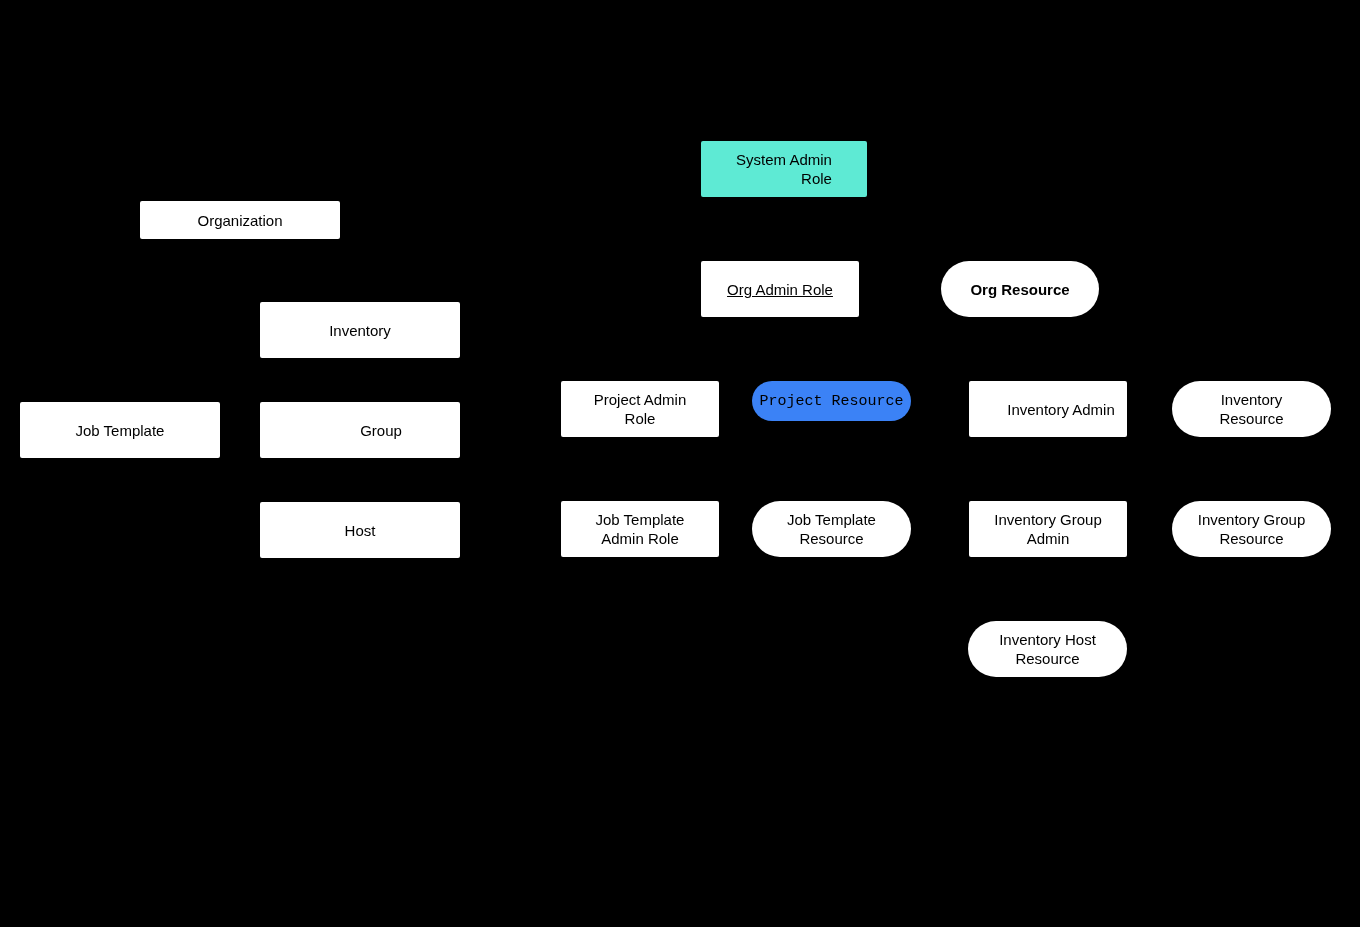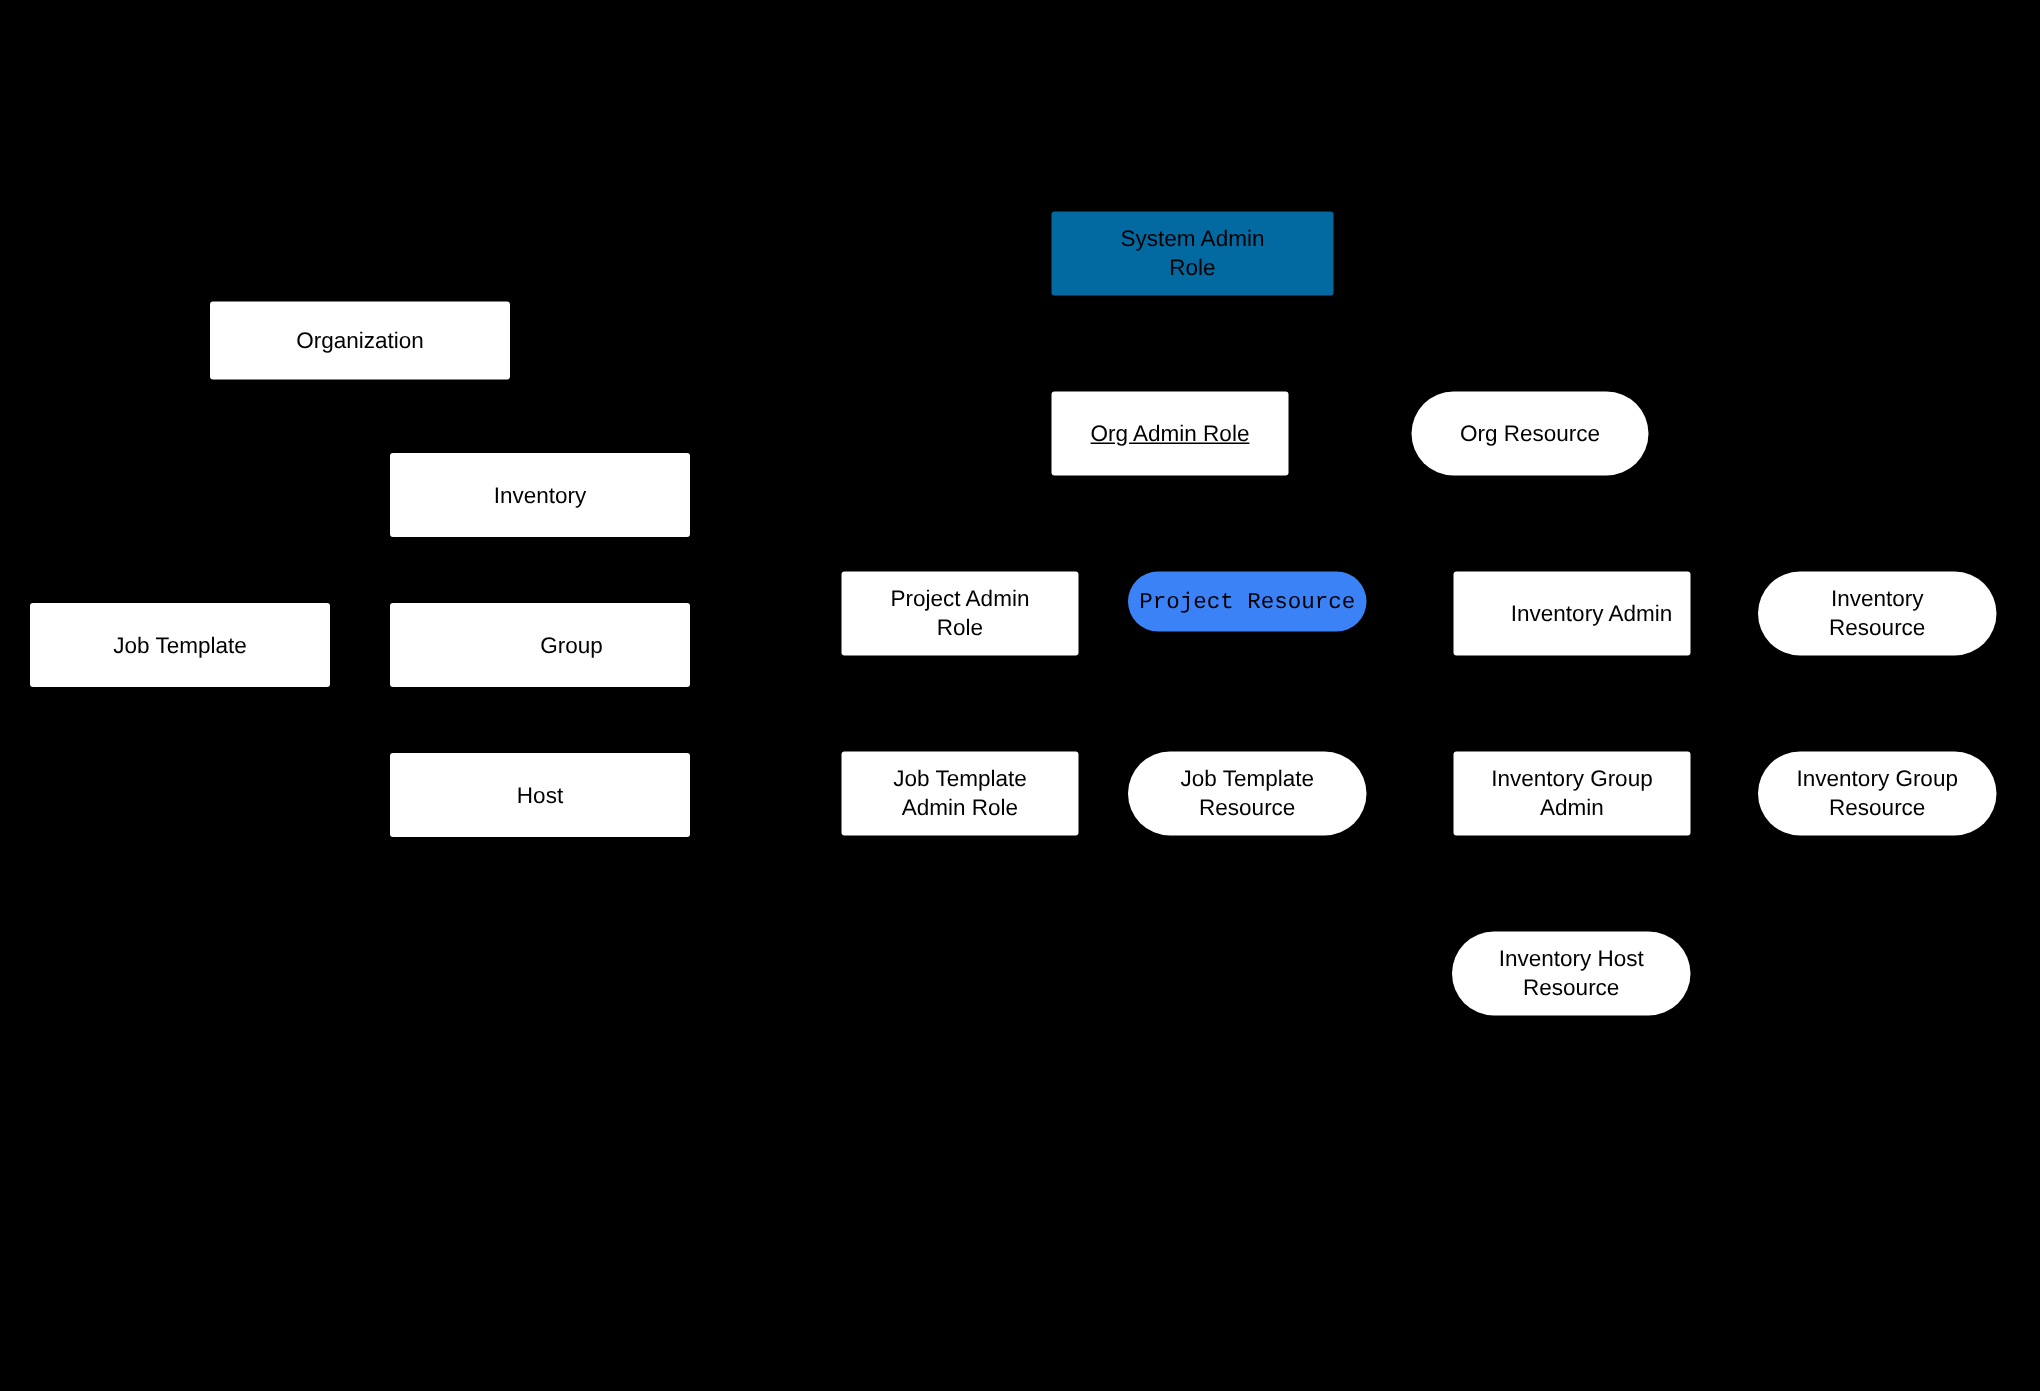--- a/index.html
+++ b/index.html
@@ -33,29 +33,29 @@
     border-radius: 2px;
   }
   .pill {
     border-radius: 999px;
   }
 </style>
 </head>
 <body>
 
 <div id="canvas" style="background: rgb(0, 0, 0);">
-    <div class="node rect" style="left: 140px; top: 201px; width: 200px; height: 52px; background: rgb(255, 255, 255); color: rgb(0, 0, 0);">Organization</div>
+    <div class="node rect" style="left: 140px; top: 201px; width: 200px; height: 38px; background: rgb(255, 255, 255); color: rgb(0, 0, 0);">Organization</div>
     <div class="node rect" style="left: 260px; top: 302px; width: 200px; height: 56px; background: rgb(255, 255, 255); color: rgb(0, 0, 0);">Inventory</div>
     <div class="node rect" style="left: 20px; top: 402px; width: 200px; height: 56px; background: rgb(255, 255, 255); color: rgb(0, 0, 0);">Job Template</div>
     <div class="node rect" style="left: 260px; top: 402px; width: 200px; height: 56px; background: rgb(255, 255, 255); color: rgb(0, 0, 0); padding-left: 48px;">Group</div>
     <div class="node rect" style="left: 260px; top: 502px; width: 200px; height: 56px; background: rgb(255, 255, 255); color: rgb(0, 0, 0);">Host</div>
-    <div class="node rect" style="left: 701px; top: 141px; width: 188px; height: 56px; background: #0369a1; color: rgb(0, 0, 0);">System Admin
+    <div class="node rect" style="left: 701px; top: 141px; width: 166px; height: 56px; background: #5eead4; color: rgb(0, 0, 0); text-align: right;">System Admin
 Role</div>
     <div class="node rect" style="left: 701px; top: 261px; width: 158px; height: 56px; background: rgb(255, 255, 255); color: rgb(0, 0, 0); text-decoration: underline;">Org Admin Role</div>
-    <div class="node pill" style="left: 941px; top: 261px; width: 158px; height: 56px; background: rgb(255, 255, 255); color: rgb(0, 0, 0);">Org Resource</div>
+    <div class="node pill" style="left: 941px; top: 261px; width: 158px; height: 56px; background: rgb(255, 255, 255); color: rgb(0, 0, 0); font-weight: bold;">Org Resource</div>
     <div class="node rect" style="left: 561px; top: 381px; width: 158px; height: 56px; background: rgb(255, 255, 255); color: rgb(0, 0, 0);">Project Admin
 Role</div>
     <div class="node pill" style="left: 752px; top: 381px; width: 159px; height: 40px; background: #3b82f6; color: rgb(0, 0, 0); font-family: Liberation Mono, monospace;">Project Resource</div>
     <div class="node rect" style="left: 969px; top: 381px; width: 158px; height: 56px; background: rgb(255, 255, 255); color: rgb(0, 0, 0); padding-left: 32px;">Inventory Admin</div>
     <div class="node pill" style="left: 1172px; top: 381px; width: 159px; height: 56px; background: rgb(255, 255, 255); color: rgb(0, 0, 0);">Inventory
 Resource</div>
     <div class="node rect" style="left: 561px; top: 501px; width: 158px; height: 56px; background: rgb(255, 255, 255); color: rgb(0, 0, 0);">Job Template
 Admin Role</div>
     <div class="node pill" style="left: 752px; top: 501px; width: 159px; height: 56px; background: rgb(255, 255, 255); color: rgb(0, 0, 0);">Job Template
 Resource</div>

